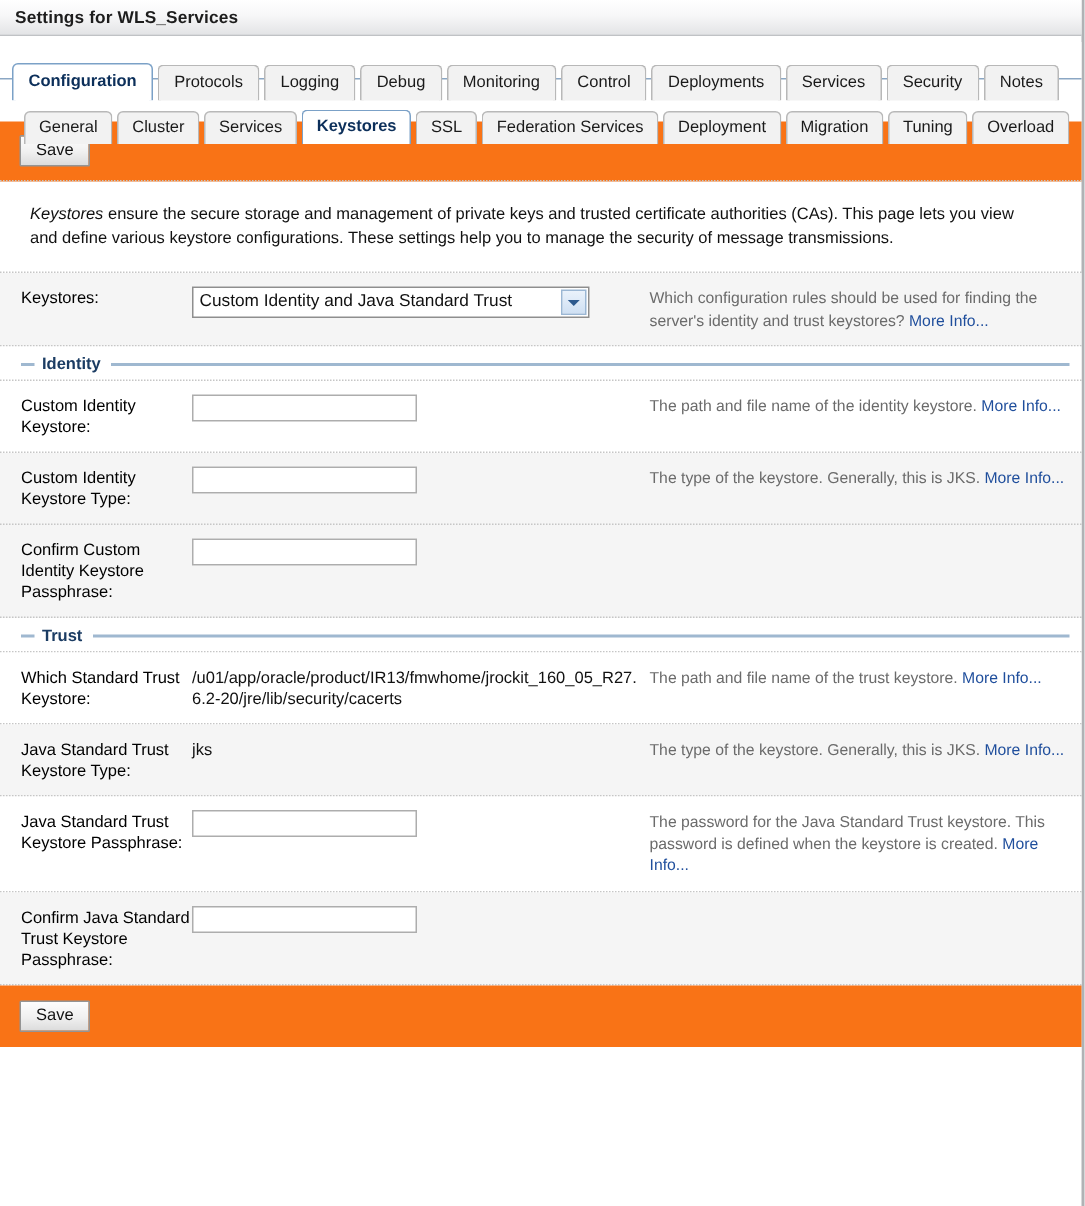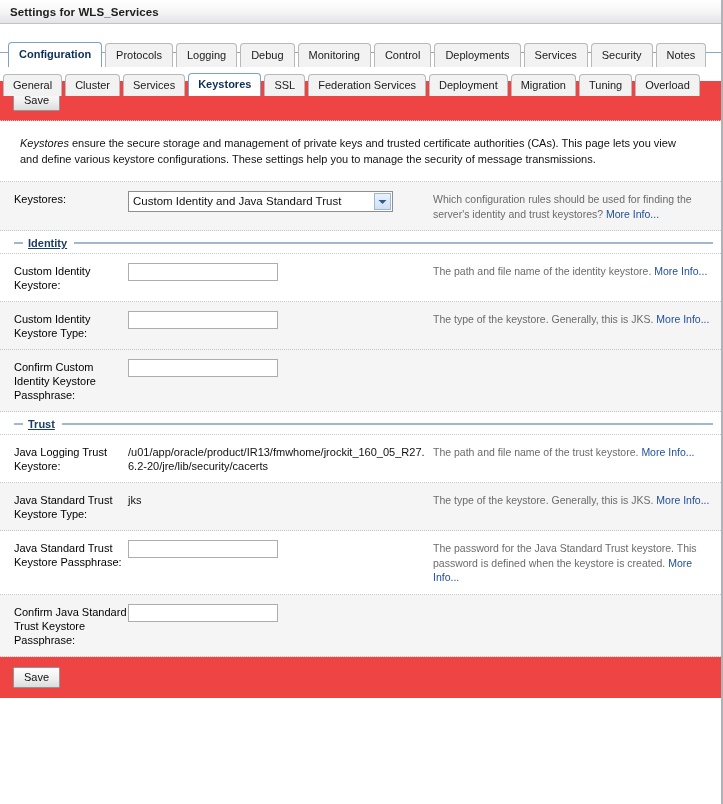--- a/index.html
+++ b/index.html
@@ -53,21 +53,21 @@
     box-sizing: border-box;
   }
   .tabrow.level1 {
     height: 25px;
     border-bottom: 1px solid #8ba7c4;
     margin-top: 4px;
   }
   .tabrow.level2 {
     height: 24px;
     margin-top: 4px;
-    padding-left: 3px;
+    padding-left: 16px;
   }
   .tabrow.level2b {
     height: 24px;
     margin-top: 3px;
     padding-left: 14px;
     border-bottom: 1px solid #8ba7c4;
     margin-bottom: 0;
   }
   .tab {
     font-size: 11px;
@@ -93,21 +93,21 @@
     color: #0c2f5a;
     z-index: 2;
     padding-bottom: 6px;
   }
   .tabrow.level1 .tab.active { padding-bottom: 7px; }
 
   
   .btnbar {
     padding: 9px 0 9px 13px;
     border-bottom: 1px dotted #c6c6c6;
-    background: #ef4444;
+    background: #f97316;
   }
   .btnbar.bottom {
     border-bottom: none;
     border-top: none;
     padding: 10px 0 10px 13px;
   }
   .btn {
     display: inline-block;
     font-size: 11px;
     font-family: "Liberation Sans", sans-serif;
@@ -233,21 +233,20 @@
     height: 2px;
     background: #9fb8d0;
     margin-right: 5px;
   }
   .section .sectitle {
     font-weight: bold;
     font-size: 11px;
     color: #1b3c63;
     margin-right: 7px;
     white-space: nowrap;
-    text-decoration: underline;
   }
   .section .rule {
     flex: 1;
     height: 2px;
     background: #9fb8d0;
   }
   .spacer-bottom { height: 22px; background: #ffffff; }
 </style>
 </head>
 <body>
@@ -350,21 +349,21 @@
     <div class="help"></div>
   </div>
 
   <div class="section">
     <span class="dash"></span>
     <span class="sectitle">Trust</span>
     <span class="rule"></span>
   </div>
 
   <div class="row plain">
-    <div class="lbl">Java Logging Trust Keystore:</div>
+    <div class="lbl">Which Standard Trust Keystore:</div>
     <div class="ctl">
       <div class="val">/u01/app/oracle/product/IR13/fmwhome/jrockit_160_05_R27.6.2-20/jre/lib/security/cacerts</div>
     </div>
     <div class="help">
       <span>The path and file name of the trust keystore.</span>
       <span class="moreinfo">More Info...</span>
     </div>
   </div>
 
   <div class="row alt">

